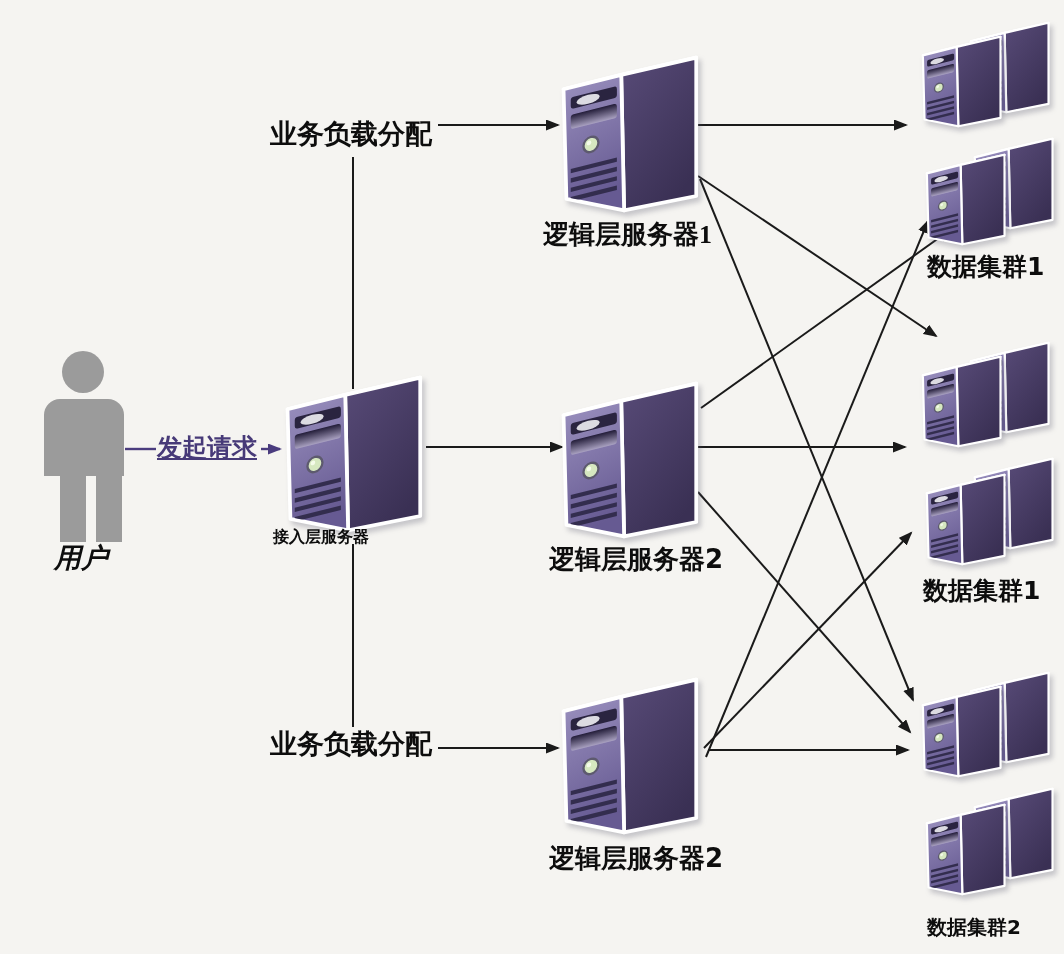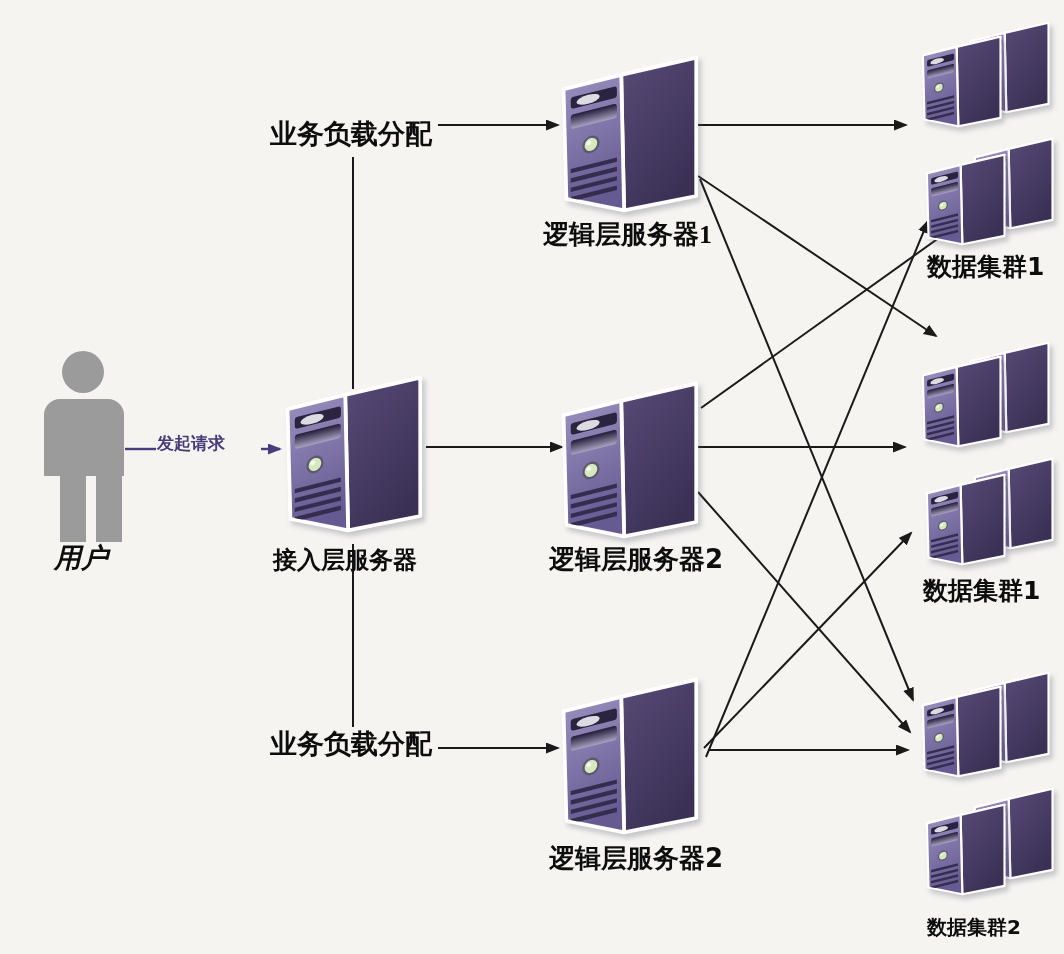--- a/index.html
+++ b/index.html
@@ -129,25 +129,25 @@
   <g transform="translate(916,666)">
     <use href="#tower" class="tw" x="48" y="0" width="88" height="103"></use>
     <use href="#tower" class="tw" x="0" y="14" width="88" height="103"></use>
     <use href="#tower" class="tw" x="52" y="116" width="88" height="103"></use>
     <use href="#tower" class="tw" x="4" y="132" width="88" height="103"></use>
   </g>
 </svg>
 
 <div class="lbl" style="left:270px;top:119px;font-size:27px;">业务负载分配</div>
 
-<div class="lbl accent" style="left:157px;top:434px;font-size:17px;">发起请求</div>
+<div class="lbl accent" style="left:157px;top:434px;font-size:25px;text-decoration:underline;">发起请求</div>
 
 <div class="lbl" style="left:54px;top:543px;font-size:27px;font-style:italic;">用户</div>
 
-<div class="lbl" style="left:273px;top:547px;font-size:24px;">接入层服务器</div>
+<div class="lbl" style="left:273px;top:528px;font-size:16px;">接入层服务器</div>
 
 <div class="lbl" style="left:270px;top:729px;font-size:27px;">业务负载分配</div>
 
 <div class="lbl" style="left:543px;top:221px;font-size:26px;font-family:Liberation Serif, serif;">逻辑层服务器1</div>
 
 <div class="lbl" style="left:549px;top:545px;font-size:26px;">逻辑层服务器2</div>
 
 <div class="lbl" style="left:549px;top:844px;font-size:26px;">逻辑层服务器2</div>
 
 <div class="lbl" style="left:927px;top:253px;font-size:25px;">数据集群1</div>

